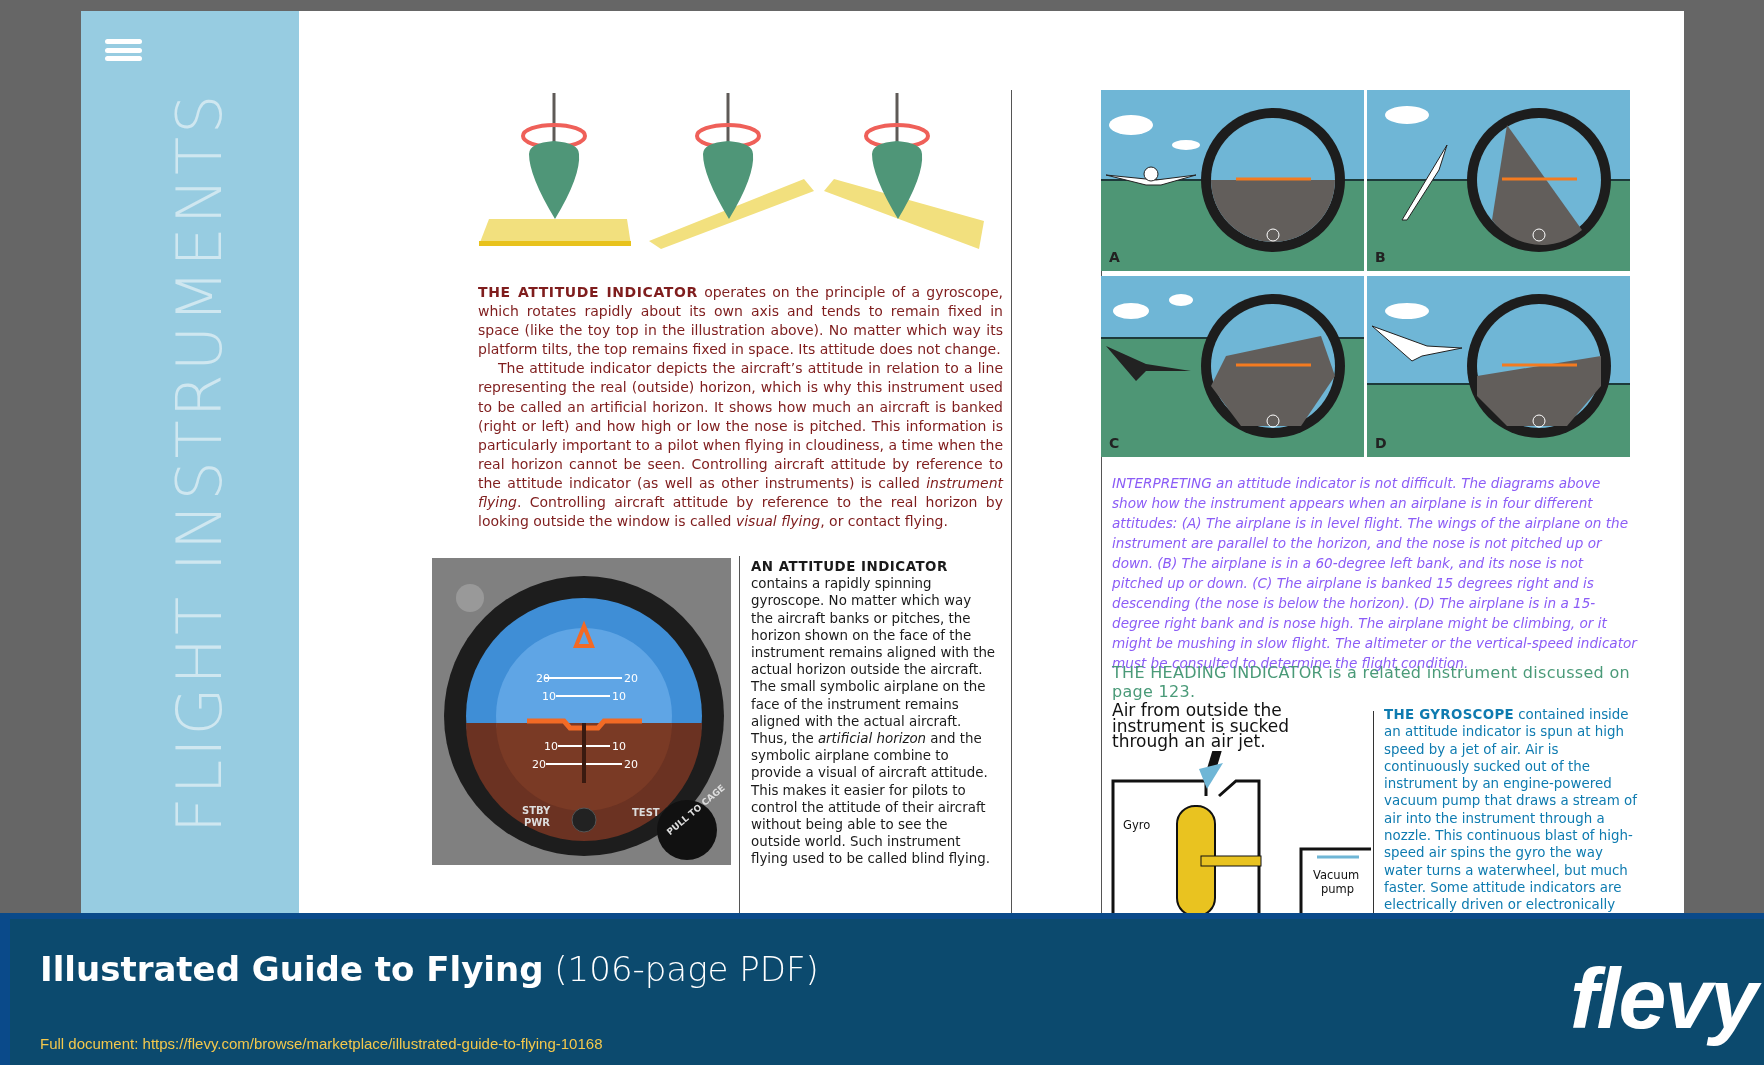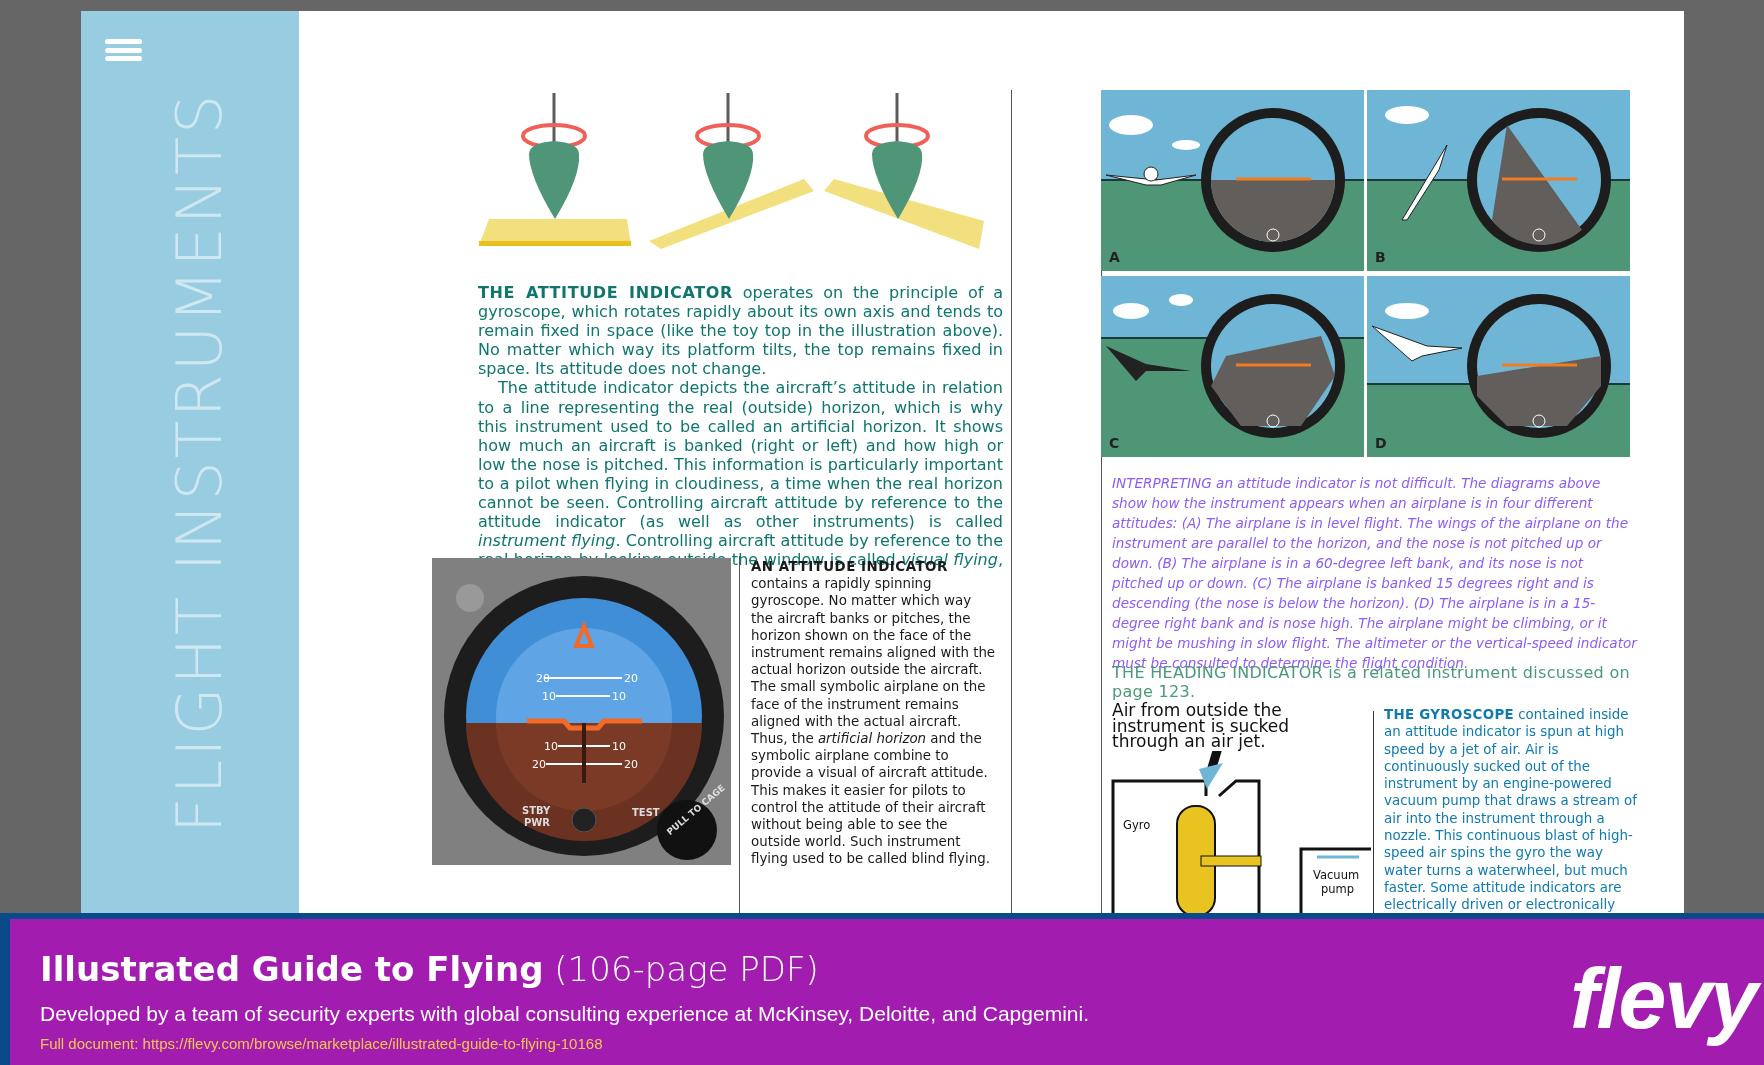--- a/index.html
+++ b/index.html
@@ -12,21 +12,21 @@
   .menu-btn span { display: block; width: 37px; height: 5px; background: #ffffff; border-radius: 3px; margin-bottom: 3.5px; }
   .vtitle { position: absolute; left: 82px; top: 822px; transform-origin: 0 0; transform: rotate(-90deg);
             font-family: "DejaVu Sans", sans-serif; font-size: 62px; font-weight: 300; letter-spacing: 3px;
             color: #cfe7f0; white-space: nowrap; }
 
   .col-div { position: absolute; width: 1px; background: #555; }
 
   
   .tops { position: absolute; left: 388px; top: 80px; width: 522px; height: 160px; }
 
-  .body-text { position: absolute; left: 397px; top: 272px; width: 525px; font-size: 16px; line-height: 19.1px; color: #0f766e; text-align: justify; }
+  .body-text { position: absolute; left: 397px; top: 272px; width: 525px; font-size: 14px; line-height: 19.1px; color: #7f1d1d; text-align: justify; }
   .body-text b { font-weight: bold; letter-spacing: 0.6px; }
   .body-text p + p { text-indent: 20px; }
   .body-text i { font-style: italic; }
 
   .photo { position: absolute; left: 351px; top: 547px; width: 299px; height: 307px; background: #7a7a7a; overflow: hidden; }
 
   .caption1 { position: absolute; left: 670px; top: 547px; width: 245px; font-size: 13.4px; line-height: 17.2px; color: #1a1a1a; }
   .caption1 b { letter-spacing: 0.5px; font-weight: bold; text-align: center; }
 
   .grid4 { position: absolute; left: 1020px; top: 79px; width: 537px; height: 370px; }
@@ -36,21 +36,21 @@
   .interp { position: absolute; left: 1031px; top: 462px; width: 525px; font-size: 13.6px; line-height: 20px; color: #8b5cf6; font-style: italic; }
   .heading-ind { position: absolute; left: 1031px; top: 652px; width: 525px; font-size: 16px; color: #4a9a78; letter-spacing: 0.3px; }
 
   .gyro-cap { position: absolute; left: 1031px; top: 692px; width: 200px; font-size: 17px; line-height: 15.5px; color: #111; }
   .gyro-diagram { position: absolute; left: 1030px; top: 740px; width: 290px; height: 170px; }
   .gyro-text { position: absolute; left: 1303px; top: 695px; width: 258px; font-size: 13.4px; line-height: 17.3px; color: #0e7bb0; }
   .gyro-text b { font-weight: bold; letter-spacing: 0.3px; }
   .gyro-div { position: absolute; left: 1292px; top: 700px; width: 1px; height: 210px; background: #333; }
 
   
-  .banner { position: absolute; left: 0; top: 913px; width: 1764px; height: 152px; background: #a21caf; border-top: 6px solid #0a4a8a; text-decoration: underline; }
+  .banner { position: absolute; left: 0; top: 913px; width: 1764px; height: 152px; background: #0c4a6e; border-top: 6px solid #0a4a8a; text-decoration: underline; }
   .banner-edge { position: absolute; left: 0; top: 913px; width: 10px; height: 152px; background: #0a4a8a; }
   .b-title { position: absolute; left: 40px; top: 30px; font-size: 34px; color: #ffffff; white-space: nowrap; }
   .b-title strong { font-weight: bold; }
   .b-title span { font-weight: 300; }
   .b-sub { position: absolute; left: 40px; top: 83px; font-family: "Liberation Sans", sans-serif; font-size: 21px; color: #ffffff; white-space: nowrap; }
   .b-link { position: absolute; left: 40px; top: 116px; font-family: "Liberation Sans", sans-serif; font-size: 15px; color: #f4c84c; white-space: nowrap; text-decoration: none; }
   .logo { position: absolute; right: 8px; top: 30px; font-family: "Liberation Sans", sans-serif; font-size: 86px; font-weight: bold; font-style: italic; color: #ffffff; letter-spacing: -2px; }
   .logo::after { content: ""; }
 </style>
 </head>
@@ -220,17 +220,16 @@
   <div class="gyro-div"></div>
   <div class="gyro-text">
     <b>THE GYROSCOPE</b><span> contained inside an attitude indicator is spun at high speed by a jet of air. Air is continuously sucked out of the instrument by an engine-powered vacuum pump that draws a stream of air into the instrument through a nozzle. This continuous blast of high-speed air spins the gyro the way water turns a waterwheel, but much faster. Some attitude indicators are electrically driven or electronically operated.</span>
   </div>
 </div>
 
 <div class="banner">
   <div class="b-title">
     <strong>Illustrated Guide to Flying</strong><span> (106-page PDF)</span>
   </div>
-  <div class="b-sub">Developed by a team of security experts with global consulting experience at McKinsey, Deloitte, and Capgemini.</div>
   <a class="b-link">Full document: https://flevy.com/browse/marketplace/illustrated-guide-to-flying-10168</a>
   <div class="logo">flevy</div>
 </div>
 <div class="banner-edge"></div>
 
 </body></html>

